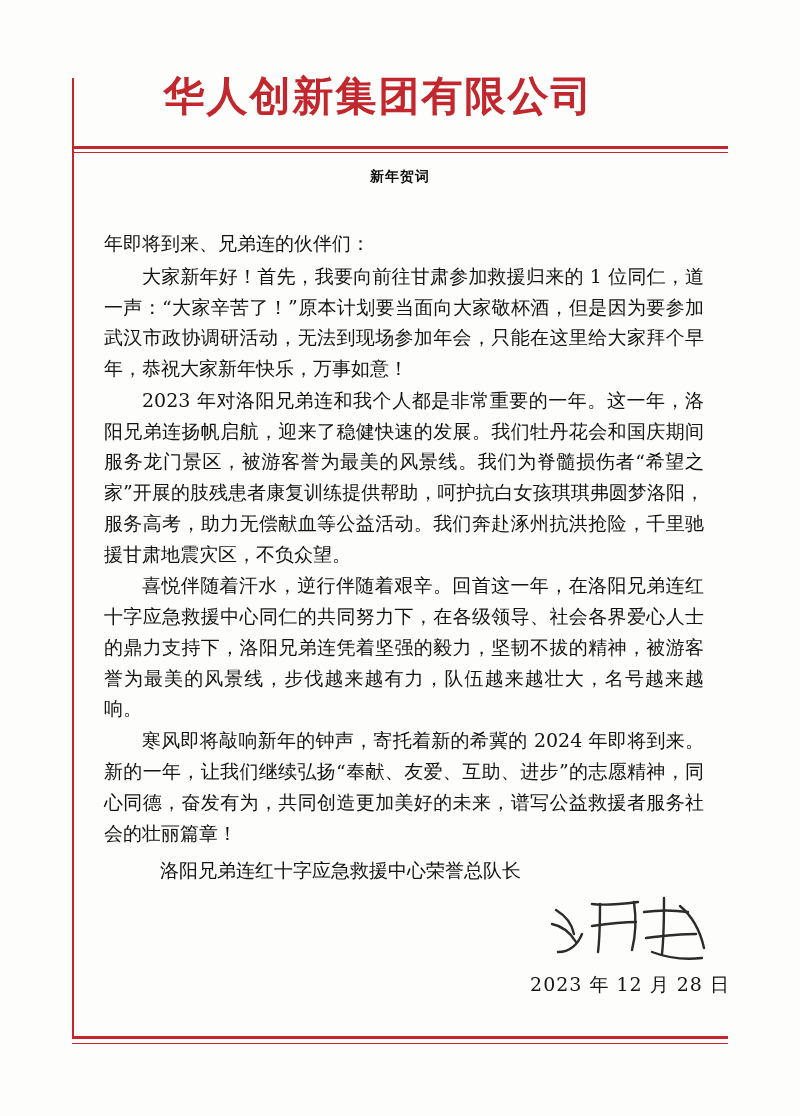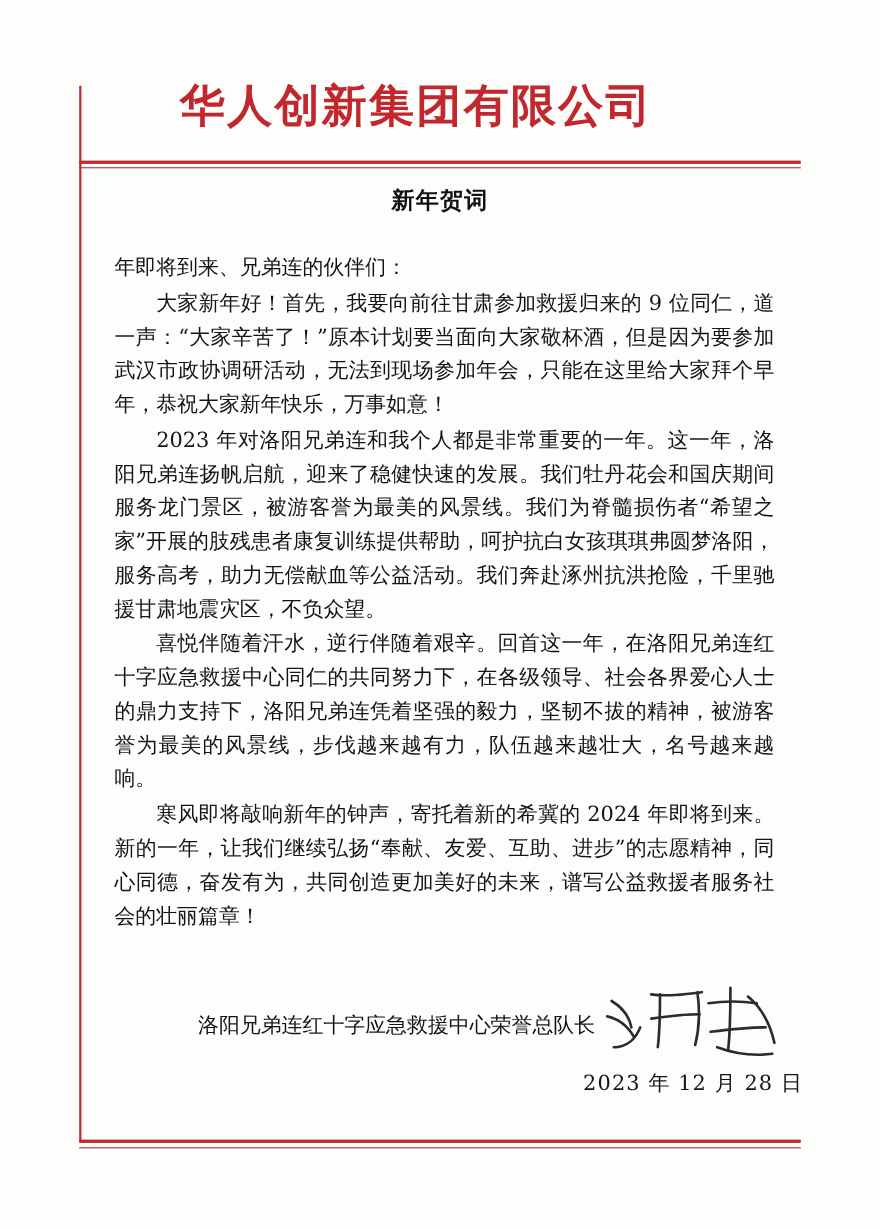--- a/index.html
+++ b/index.html
@@ -59,21 +59,21 @@
     height: 1px;
     background: #c1272d;
   }
   .doc-title {
     position: absolute;
     left: 0;
     top: 168px;
     width: 800px;
     text-align: center;
     font-family: "DejaVu Sans", "Liberation Sans", sans-serif;
-    font-size: 21px;
+    font-size: 14px;
     font-weight: bold;
     color: #111111;
     letter-spacing: 1px;
   }
   .body-area {
     position: absolute;
     left: 104px;
     top: 228px;
     width: 600px;
   }
@@ -90,23 +90,22 @@
     line-height: 1.62;
     color: #141414;
     margin: 0 0 1px 0;
     text-indent: 2em;
     text-align: justify;
     text-justify: inter-character;
   }
   .signature-block {
     position: absolute;
     left: 160px;
-    top: 918px;
+    top: 856px;
     width: 560px;
-    margin-left: 20px;
   }
   .sign-line {
     font-family: "DejaVu Serif", "Liberation Serif", serif;
     font-size: 19px;
     line-height: 1.5;
     color: #141414;
   }
   .handwritten {
     position: absolute;
     left: 548px;
@@ -150,21 +149,21 @@
     <div class="company-title">华人创新集团有限公司</div>
   </div>
 
   <div class="header-rule"></div>
   <div class="header-rule thin"></div>
 
   <div class="doc-title">新年贺词</div>
 
   <div class="body-area">
     <div class="salutation">年即将到来、兄弟连的伙伴们：</div>
-    <p class="para">大家新年好！首先，我要向前往甘肃参加救援归来的 9 位同仁，道一声：“大家辛苦了！”原本计划要当面向大家敬杯酒，但是因为要参加武汉市政协调研活动，无法到现场参加年会，只能在这里给大家拜个早年，恭祝大家新年快乐，万事如意！</p>
+    <p class="para">大家新年好！首先，我要向前往甘肃参加救援归来的 1 位同仁，道一声：“大家辛苦了！”原本计划要当面向大家敬杯酒，但是因为要参加武汉市政协调研活动，无法到现场参加年会，只能在这里给大家拜个早年，恭祝大家新年快乐，万事如意！</p>
     <p class="para">2023 年对洛阳兄弟连和我个人都是非常重要的一年。这一年，洛阳兄弟连扬帆启航，迎来了稳健快速的发展。我们牡丹花会和国庆期间服务龙门景区，被游客誉为最美的风景线。我们为脊髓损伤者“希望之家”开展的肢残患者康复训练提供帮助，呵护抗白女孩琪琪弗圆梦洛阳，服务高考，助力无偿献血等公益活动。我们奔赴涿州抗洪抢险，千里驰援甘肃地震灾区，不负众望。</p>
     <p class="para">喜悦伴随着汗水，逆行伴随着艰辛。回首这一年，在洛阳兄弟连红十字应急救援中心同仁的共同努力下，在各级领导、社会各界爱心人士的鼎力支持下，洛阳兄弟连凭着坚强的毅力，坚韧不拔的精神，被游客誉为最美的风景线，步伐越来越有力，队伍越来越壮大，名号越来越响。</p>
     <p class="para">寒风即将敲响新年的钟声，寄托着新的希冀的 2024 年即将到来。新的一年，让我们继续弘扬“奉献、友爱、互助、进步”的志愿精神，同心同德，奋发有为，共同创造更加美好的未来，谱写公益救援者服务社会的壮丽篇章！</p>
   </div>
 
   <div class="signature-block">
     <div class="sign-line">洛阳兄弟连红十字应急救援中心荣誉总队长</div>
   </div>
 
   <div class="handwritten">

